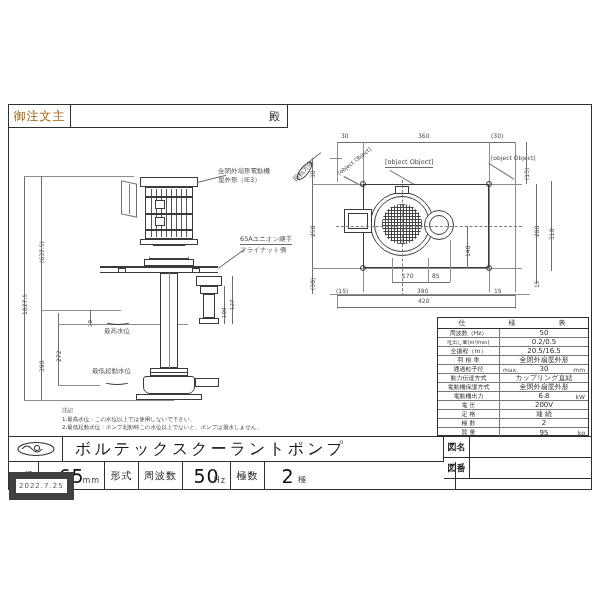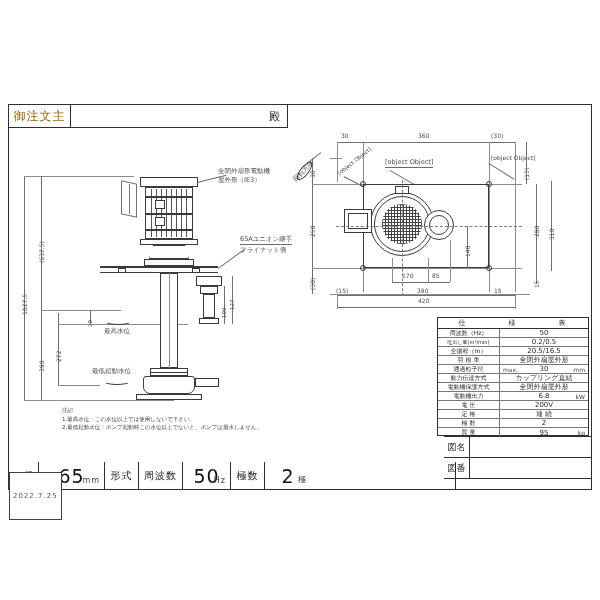--- a/index.html
+++ b/index.html
@@ -46,25 +46,25 @@
   #logo{width:54px;border-right:1px solid #2f2f2f;box-sizing:border-box;display:flex;align-items:center;justify-content:center;}
   #prodname{flex:1;display:flex;align-items:center;padding-left:12px;font-size:16px;letter-spacing:3px;color:#151515;}
   #tb-bot{position:absolute;left:0;top:26px;width:448px;height:28px;border:1px solid #2f2f2f;border-top:none;box-sizing:border-box;display:flex;}
   .cell{border-right:1px solid #2f2f2f;box-sizing:border-box;display:flex;align-items:center;position:relative;}
   .clab{justify-content:center;font-size:10px;color:#1f1f1f;letter-spacing:1px;}
   .cval{justify-content:center;font-size:19px;color:#101010;letter-spacing:1px;}
   .cunit{position:absolute;right:4px;bottom:4px;font-size:8px;color:#444;}
   #tb-right{position:absolute;left:436px;top:0;width:148px;height:43px;border:1px solid #2f2f2f;border-left:none;box-sizing:border-box;}
   #tr1,#tr2{height:21px;display:flex;box-sizing:border-box;}
   #tr1{border-bottom:1px solid #2f2f2f;}
-  .trlab{width:26px;border-right:1px solid #2f2f2f;box-sizing:border-box;display:flex;align-items:center;justify-content:center;font-size:9px;color:#1f1f1f;}
+  .trlab{width:26px;border-right:1px solid #2f2f2f;box-sizing:border-box;display:flex;align-items:center;justify-content:center;font-size:9px;color:#1f1f1f;font-weight:bold;}
   .trval{flex:1;display:flex;align-items:center;justify-content:center;font-size:15px;letter-spacing:3px;color:#101010;}
   #maker{position:absolute;left:436px;top:43px;width:148px;height:11px;display:flex;align-items:center;justify-content:flex-end;padding-right:4px;box-sizing:border-box;font-size:8px;letter-spacing:1px;color:#151515;}
   #maker .kk{font-size:6px;margin-right:3px;}
-  #datestamp{position:absolute;left:9px;top:472px;border:1px solid #404040;box-sizing:border-box;padding:19px 3px;font-size:7px;color:#555;background:#fff;letter-spacing:1px;}
+  #datestamp{position:absolute;left:9px;top:472px;border:7px solid #404040;box-sizing:border-box;padding:3px 3px;font-size:7px;color:#555;background:#fff;letter-spacing:1px;}
 
   
   #notes{position:absolute;left:62px;top:406px;font-size:5.5px;color:#3c3c3c;line-height:1.55;}
   #notes .nh{font-size:5.5px;}
   .hatch{position:absolute;background-image:repeating-linear-gradient(0deg,#444 0 1px,transparent 1px 3px),repeating-linear-gradient(90deg,#444 0 1px,transparent 1px 3px);}
   .circ{position:absolute;border:1px solid #3a3a3a;border-radius:50%;box-sizing:border-box;}
   .ellip{position:absolute;border:1px solid #3a3a3a;border-radius:50%;box-sizing:border-box;}
 </style>
 </head>
 <body>
@@ -346,20 +346,30 @@
   </div>
 
   <div id="notes">
     <div class="nh">注記</div>
     <div>1.最高水位：この水位以上では使用しないで下さい。</div>
     <div>2.最低起動水位：ポンプ起動時この水位以上でないと、ポンプは揚水しません。</div>
   </div>
 
   <div id="title">
 
+    <div id="tb-top">
+      <div id="logo">
+        <svg width="40" height="16" viewBox="0 0 40 16">
+          <ellipse cx="20" cy="8" rx="18" ry="6.5" fill="none" stroke="#2f2f2f" stroke-width="1.1"></ellipse>
+          <path d="M6 8 Q11 2 16 8 Q21 14 26 8" fill="none" stroke="#2f2f2f" stroke-width="1.1"></path>
+          <circle cx="21" cy="7" r="2.6" fill="none" stroke="#2f2f2f" stroke-width="1"></circle>
+        </svg>
+      </div>
+      <div id="prodname">ボルテックスクーラントポンプ</div>
+    </div>
 
     <div id="tb-bot">
       <div class="cell clab" style="width:30px;">口径</div>
       <div class="cell cval" style="width:66px;">
         <span>65</span>
         <span class="cunit">mm</span>
       </div>
       <div class="cell clab" style="width:34px;">形式</div>
       <div class="cell clab" style="width:44px;">周波数</div>
       <div class="cell cval" style="width:48px;">

